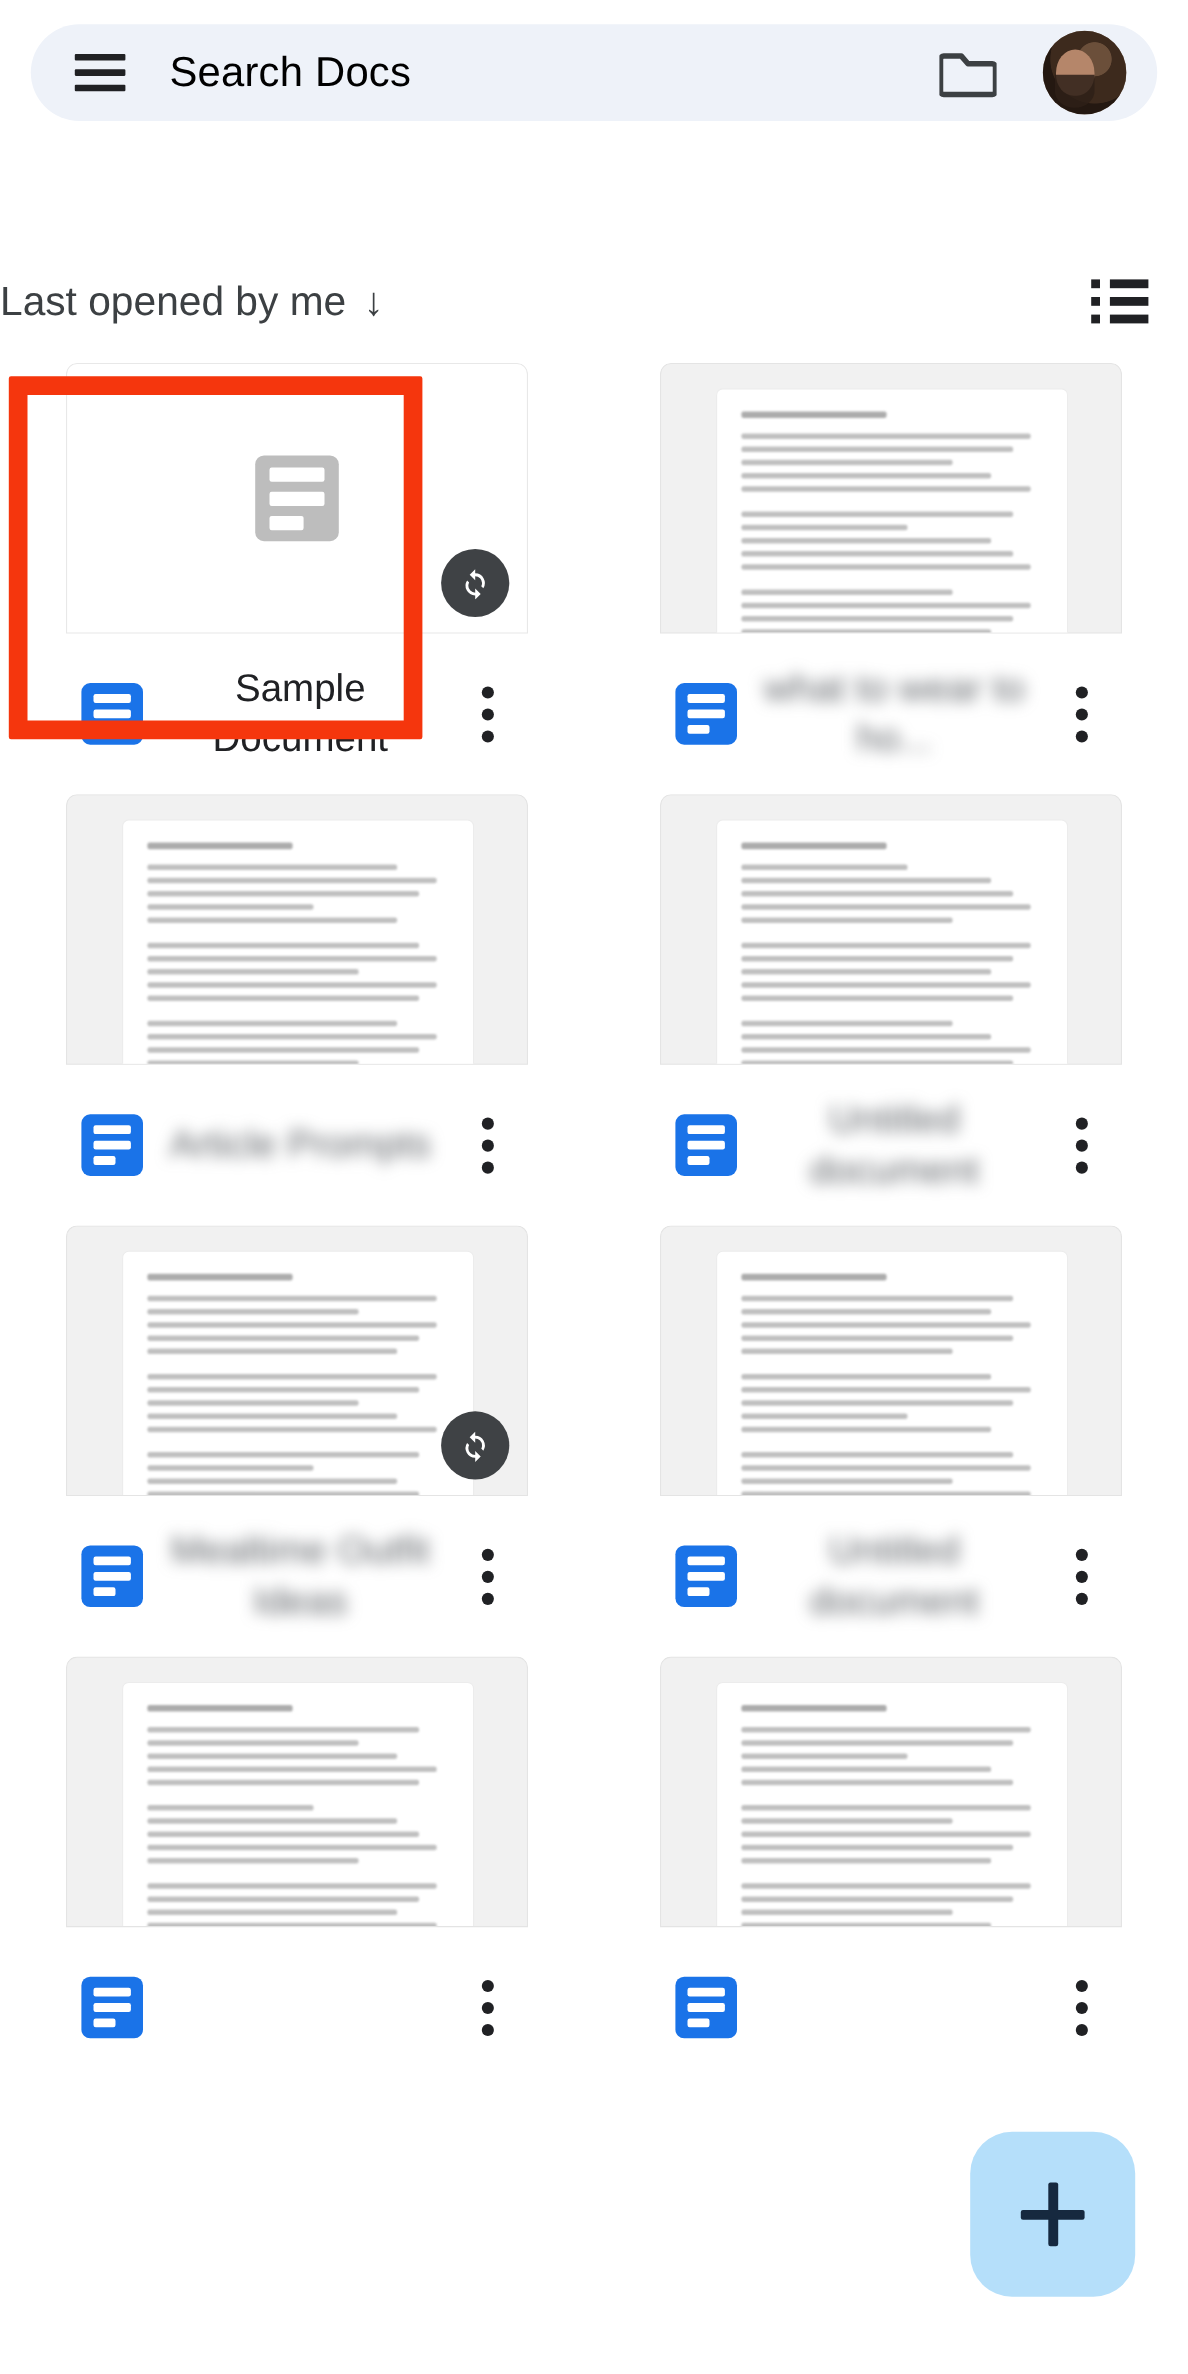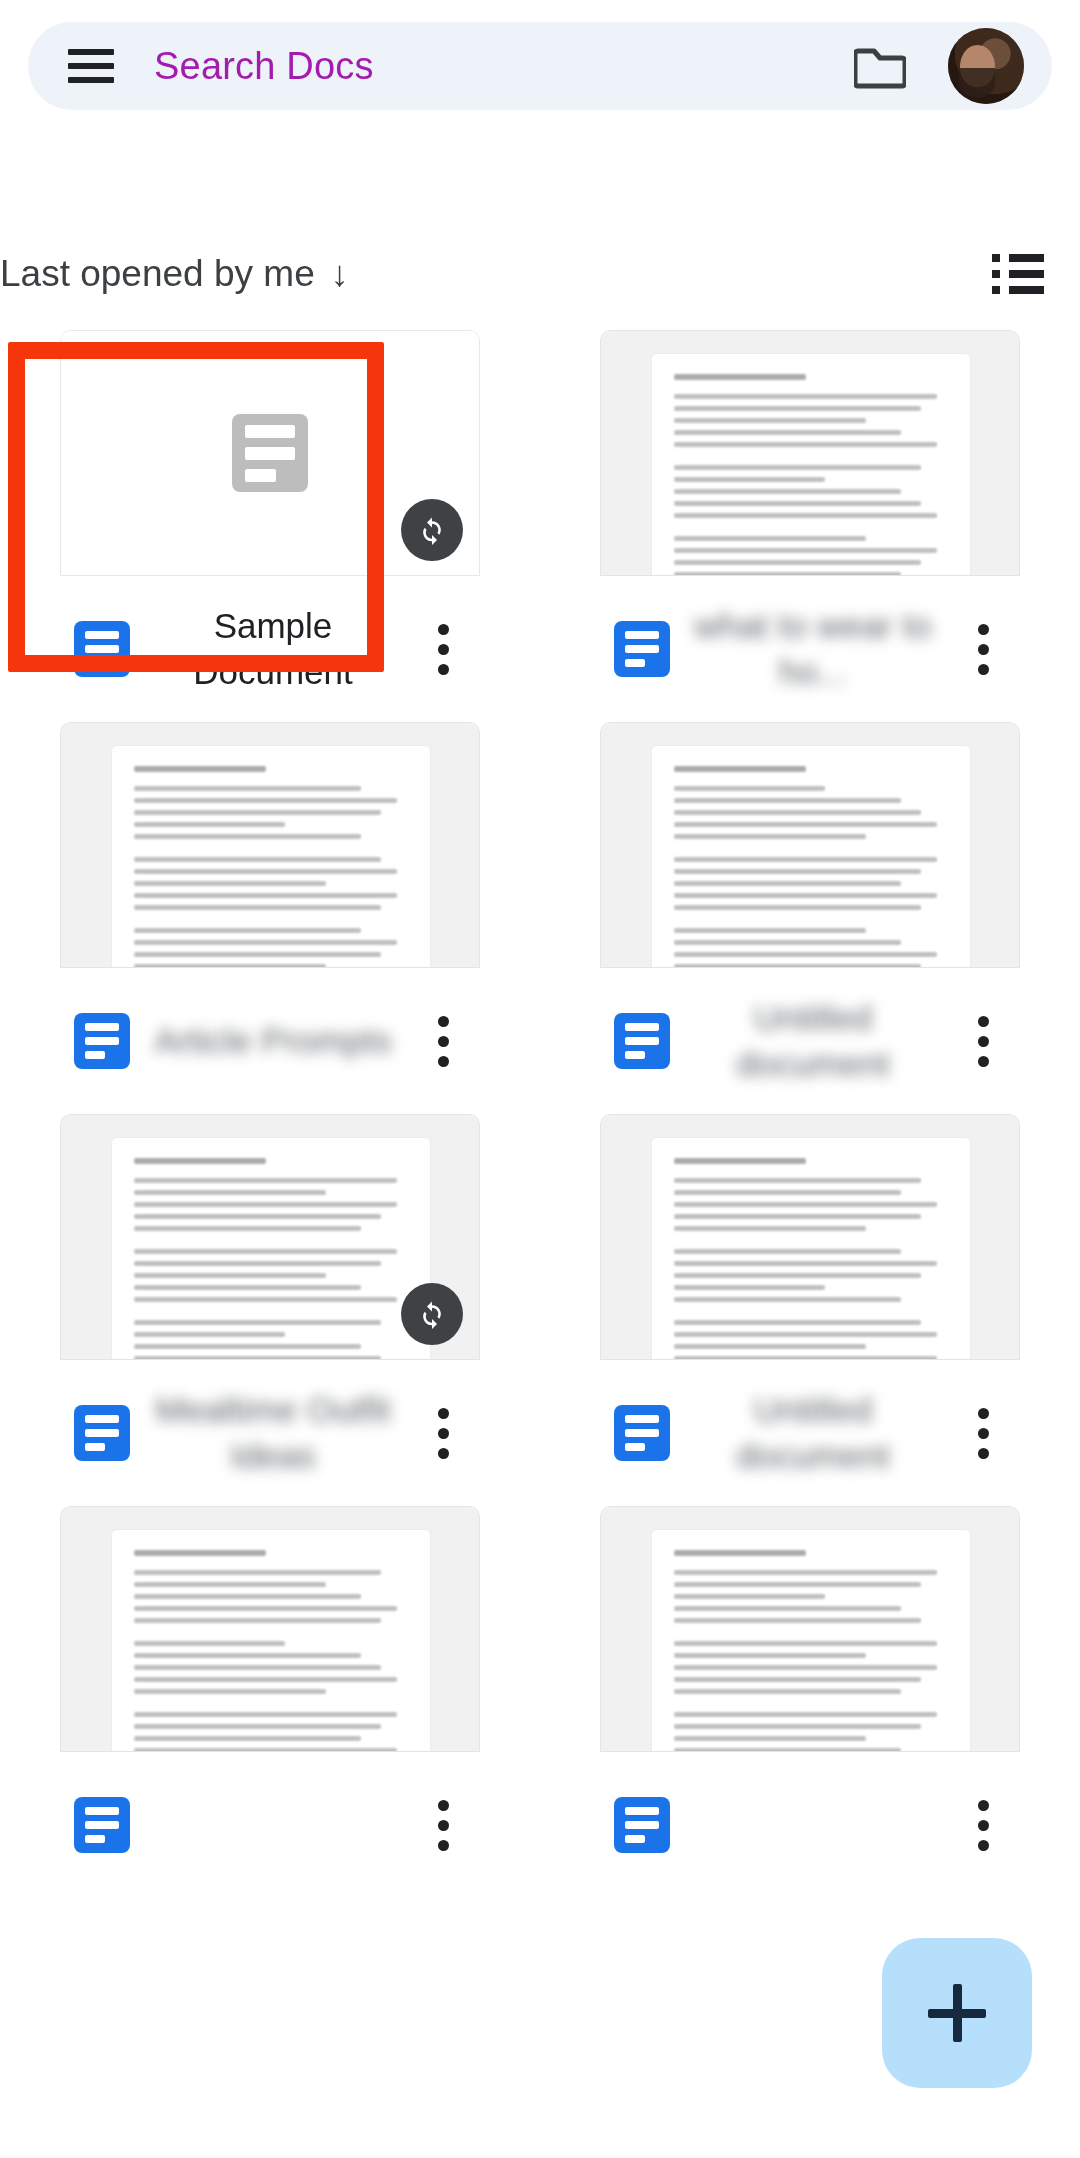--- a/index.html
+++ b/index.html
@@ -19,21 +19,21 @@
     border-radius: 44px;
     display: flex; align-items: center;
     padding: 0 28px 0 40px;
   }
   .hamburger { width: 46px; height: 34px; display: flex; flex-direction: column; justify-content: space-between; flex: 0 0 auto; cursor: pointer; }
   .hamburger span { display: block; height: 6px; background: #202124; border-radius: 1px; }
   .search-text {
     flex: 1 1 auto;
     margin-left: 40px;
     font-size: 38px;
-    color: #a21caf;
+    color: #000000;
     letter-spacing: .2px;
     white-space: nowrap;
   }
   .folder-icon { width: 52px; height: 46px; flex: 0 0 auto; margin-right: 42px; position: relative; cursor: pointer; }
   .folder-icon svg { display:block; }
   .avatar {
     width: 76px; height: 76px; border-radius: 50%;
     flex: 0 0 auto; overflow: hidden; position: relative;
     background: #8e7b6a;
     cursor: pointer;

